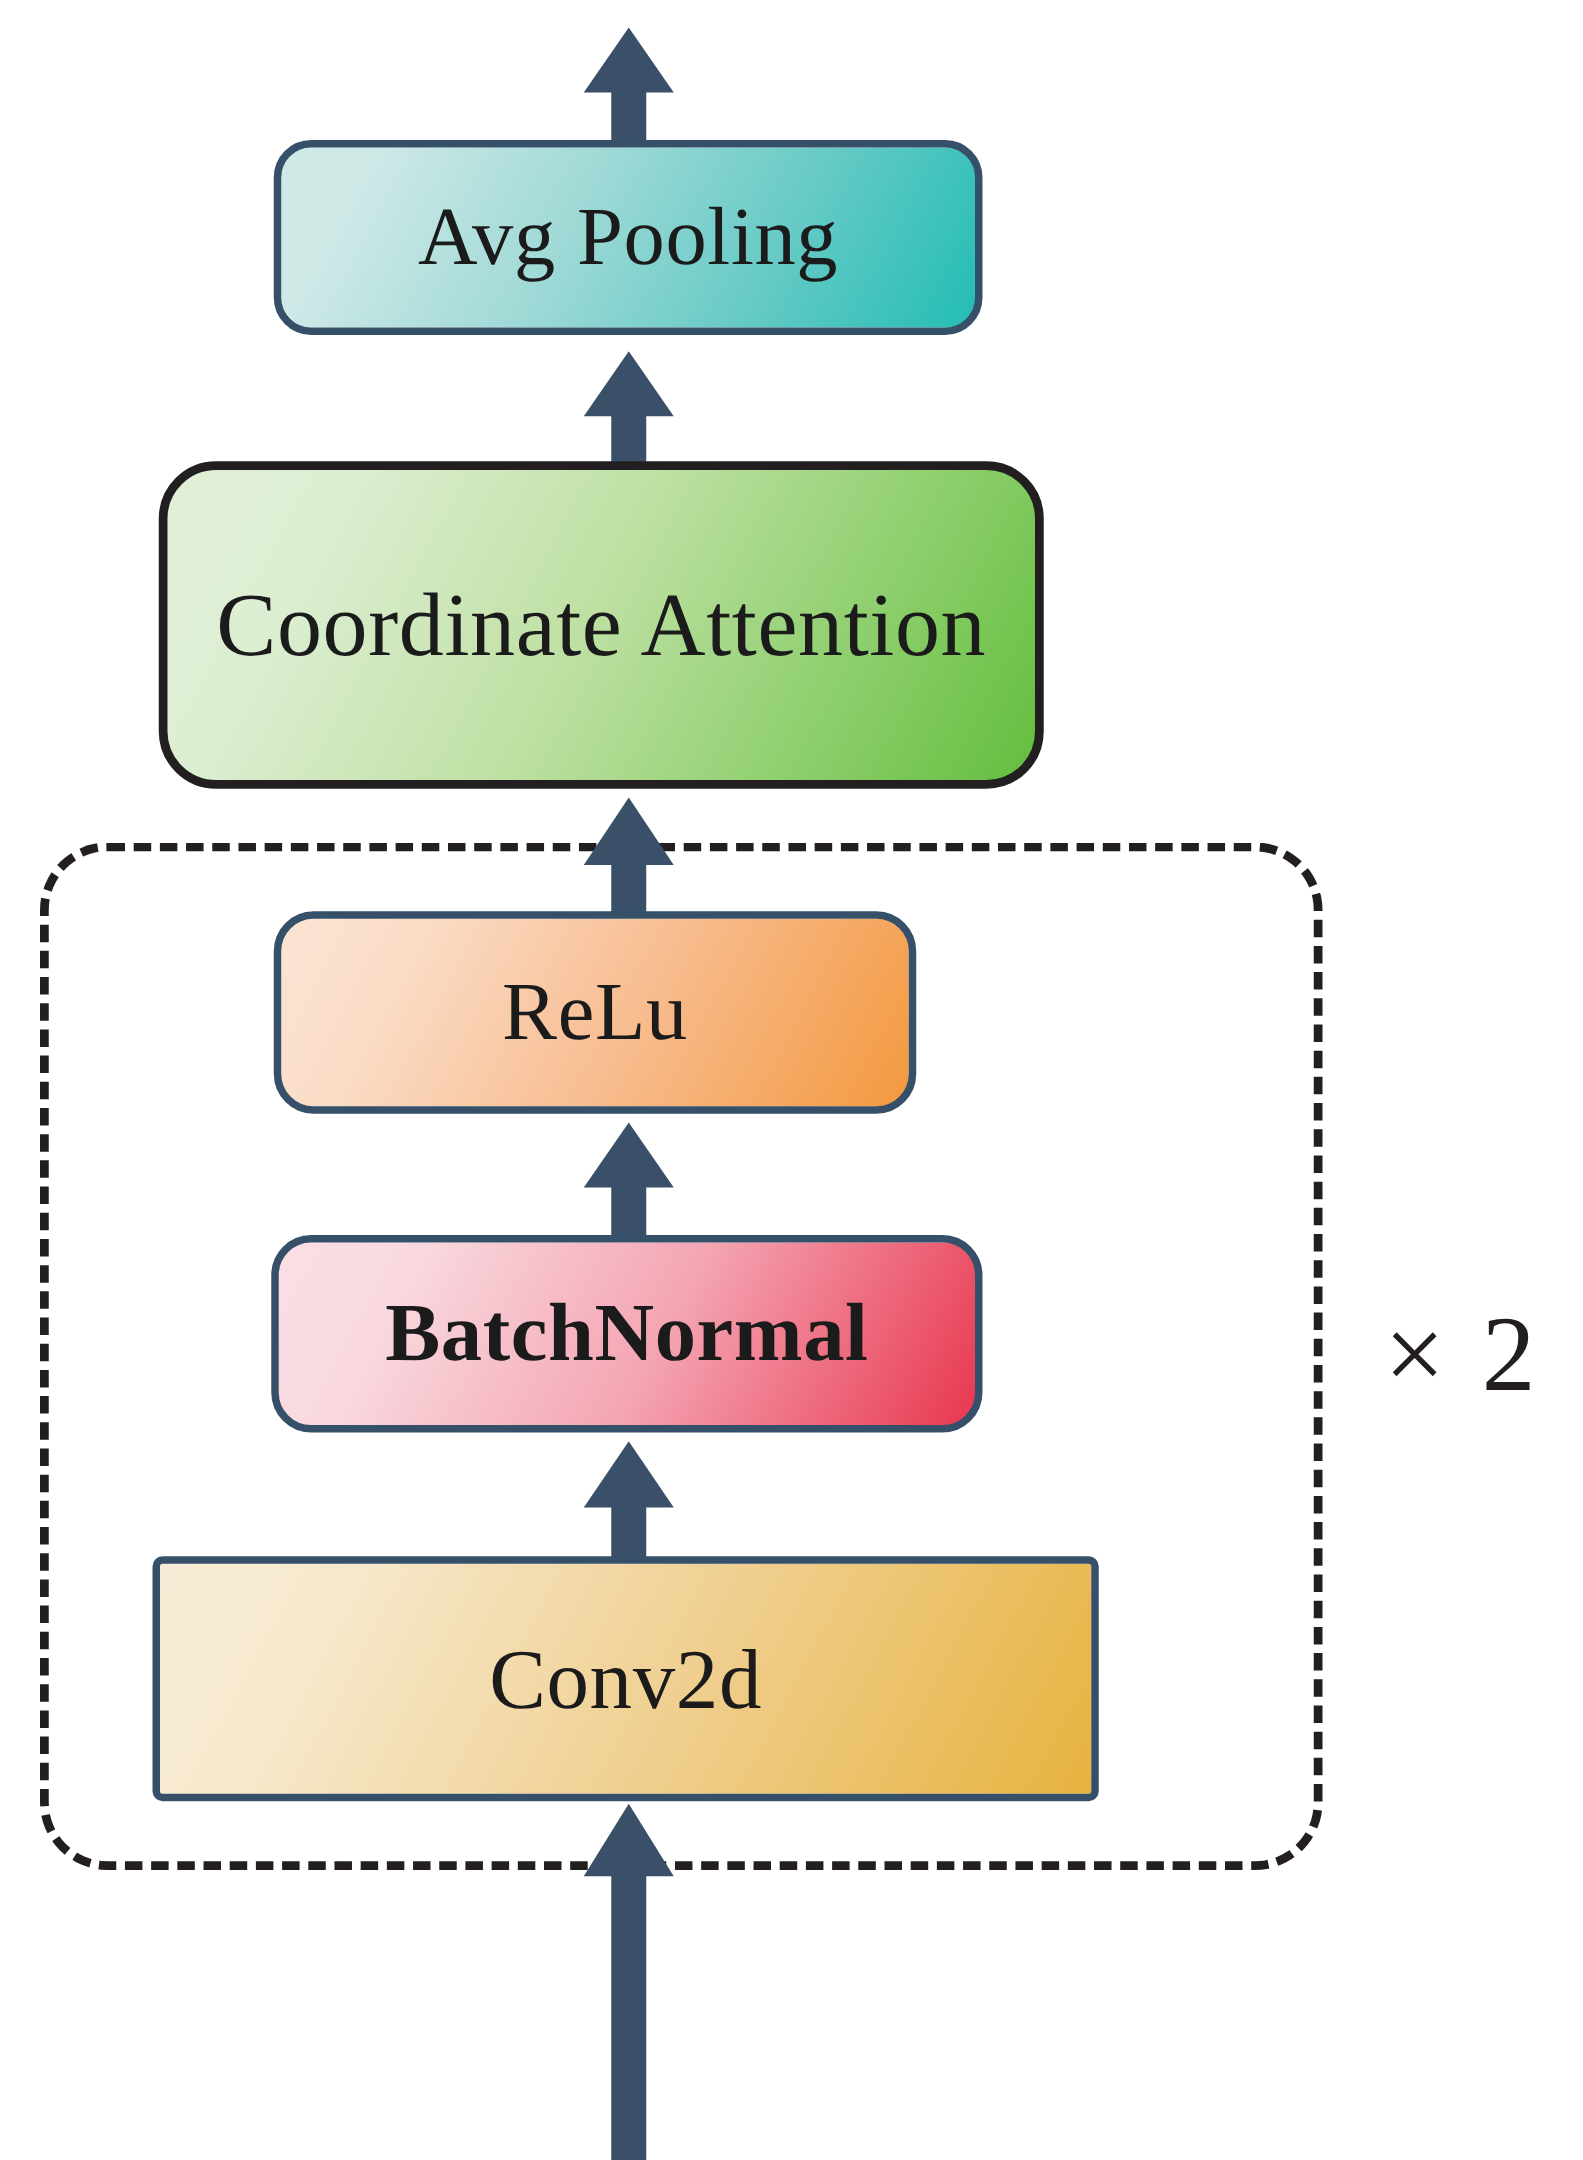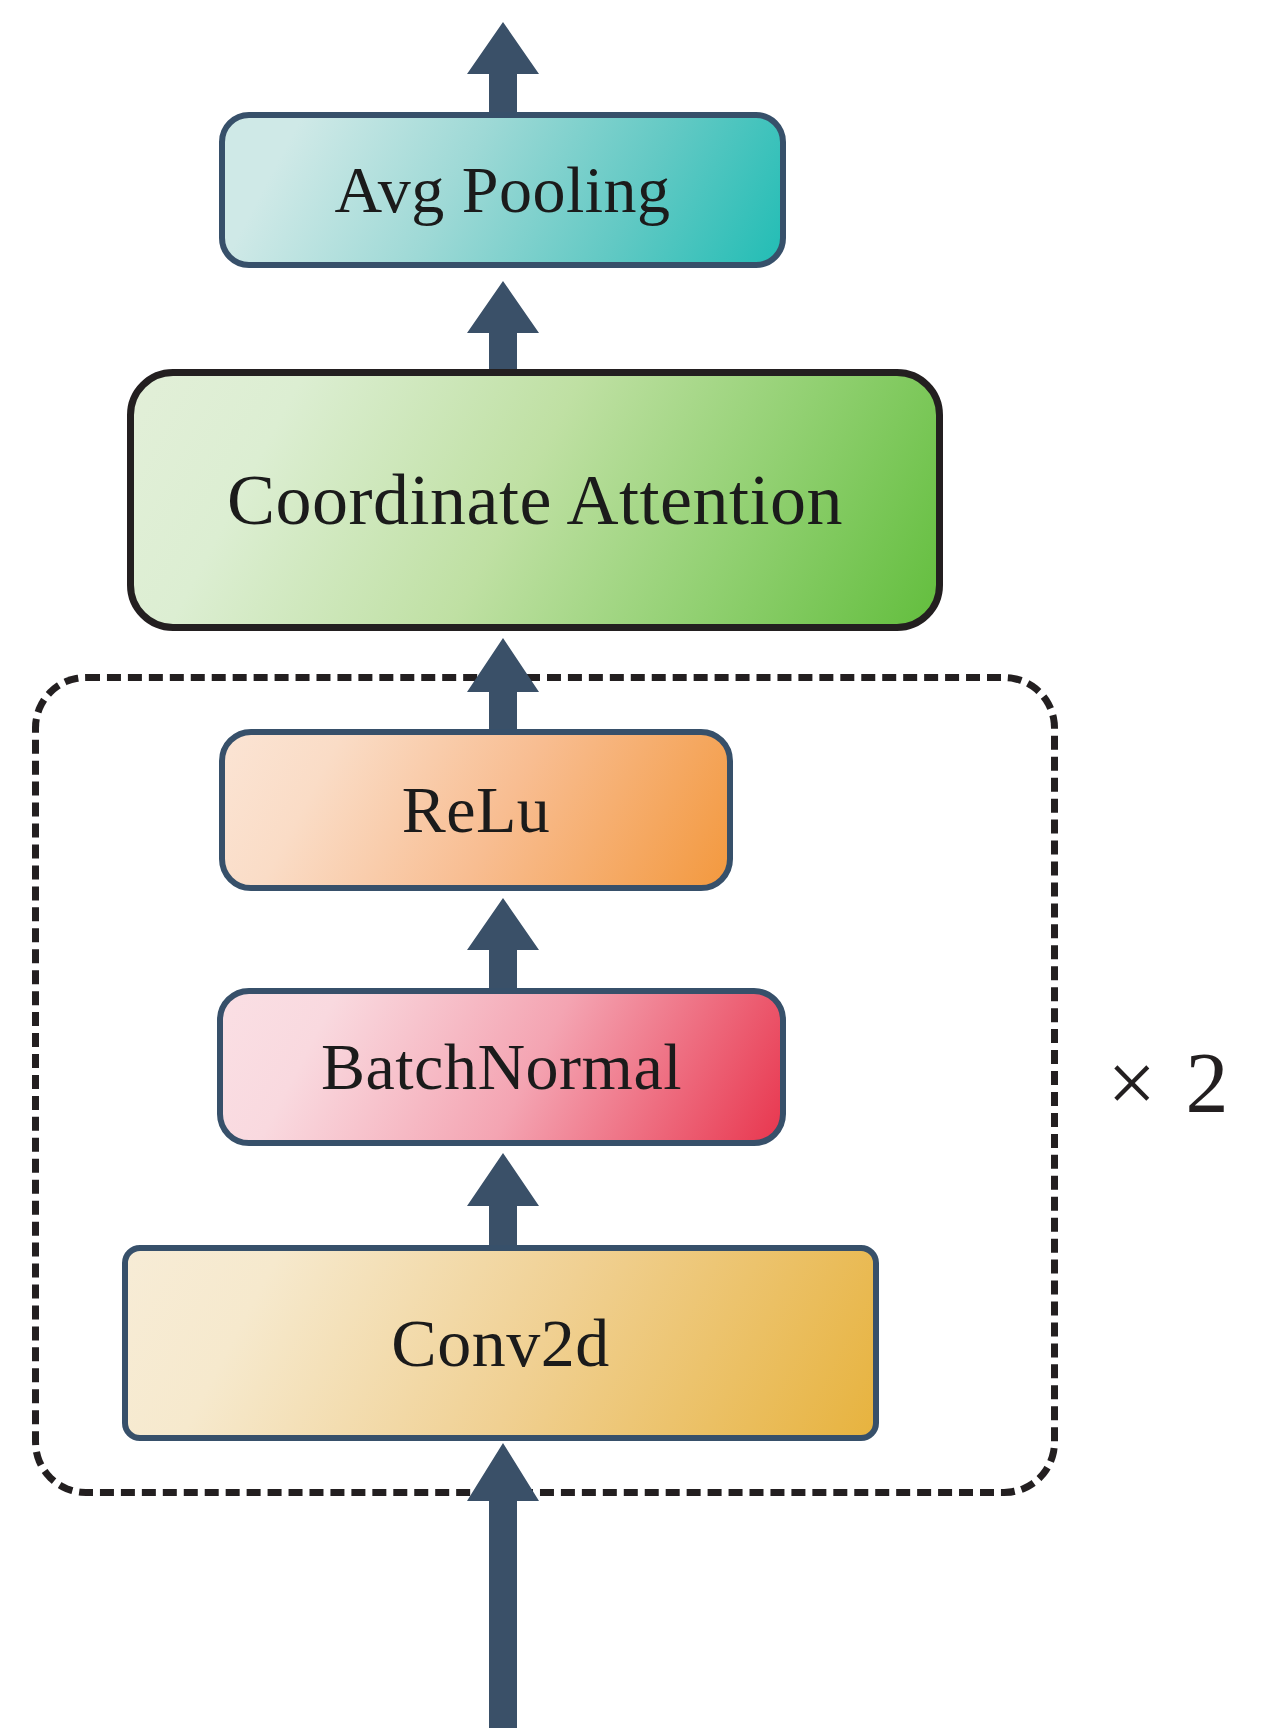--- a/index.html
+++ b/index.html
@@ -46,21 +46,21 @@
     border: 6px solid #37506a;
     border-radius: 30px;
     background: linear-gradient(118deg, #cfe9e7 0%, #cfe9e7 12%, #9ed9d6 42%, #62c9c4 72%, #23bdb5 100%);
     font-size: 66px;
   }
 
   
   #node-coordattn {
     left: 127px;
     top: 369px;
-    width: 816px;
+    width: 708px;
     height: 262px;
     border: 7px solid #231f20;
     border-radius: 46px;
     background: linear-gradient(118deg, #e2efd8 0%, #dceed2 18%, #bfe0a3 48%, #91d071 74%, #63be3e 100%);
     font-size: 72px;
     font-family: Liberation Serif, serif;
   }
 
   
   #node-relu {
@@ -77,30 +77,31 @@
   
   #node-batchnorm {
     left: 217px;
     top: 988px;
     width: 569px;
     height: 158px;
     border: 6px solid #37506a;
     border-radius: 32px;
     background: linear-gradient(118deg, #fadfe4 0%, #f9d9df 18%, #f4a4b2 55%, #e8374f 100%);
     font-size: 66px;
+    font-weight: bold;
   }
 
   
   #node-conv2d {
     left: 122px;
     top: 1245px;
     width: 757px;
     height: 196px;
     border: 6px solid #37506a;
-    border-radius: 18px;
+    border-radius: 8px;
     background: linear-gradient(118deg, #f7ecd6 0%, #f6e9cd 18%, #f0d092 55%, #e7b33f 100%);
     font-size: 68px;
   }
 
   
   #dashed-group {
     position: absolute;
     left: 32px;
     top: 674px;
     width: 1026px;

